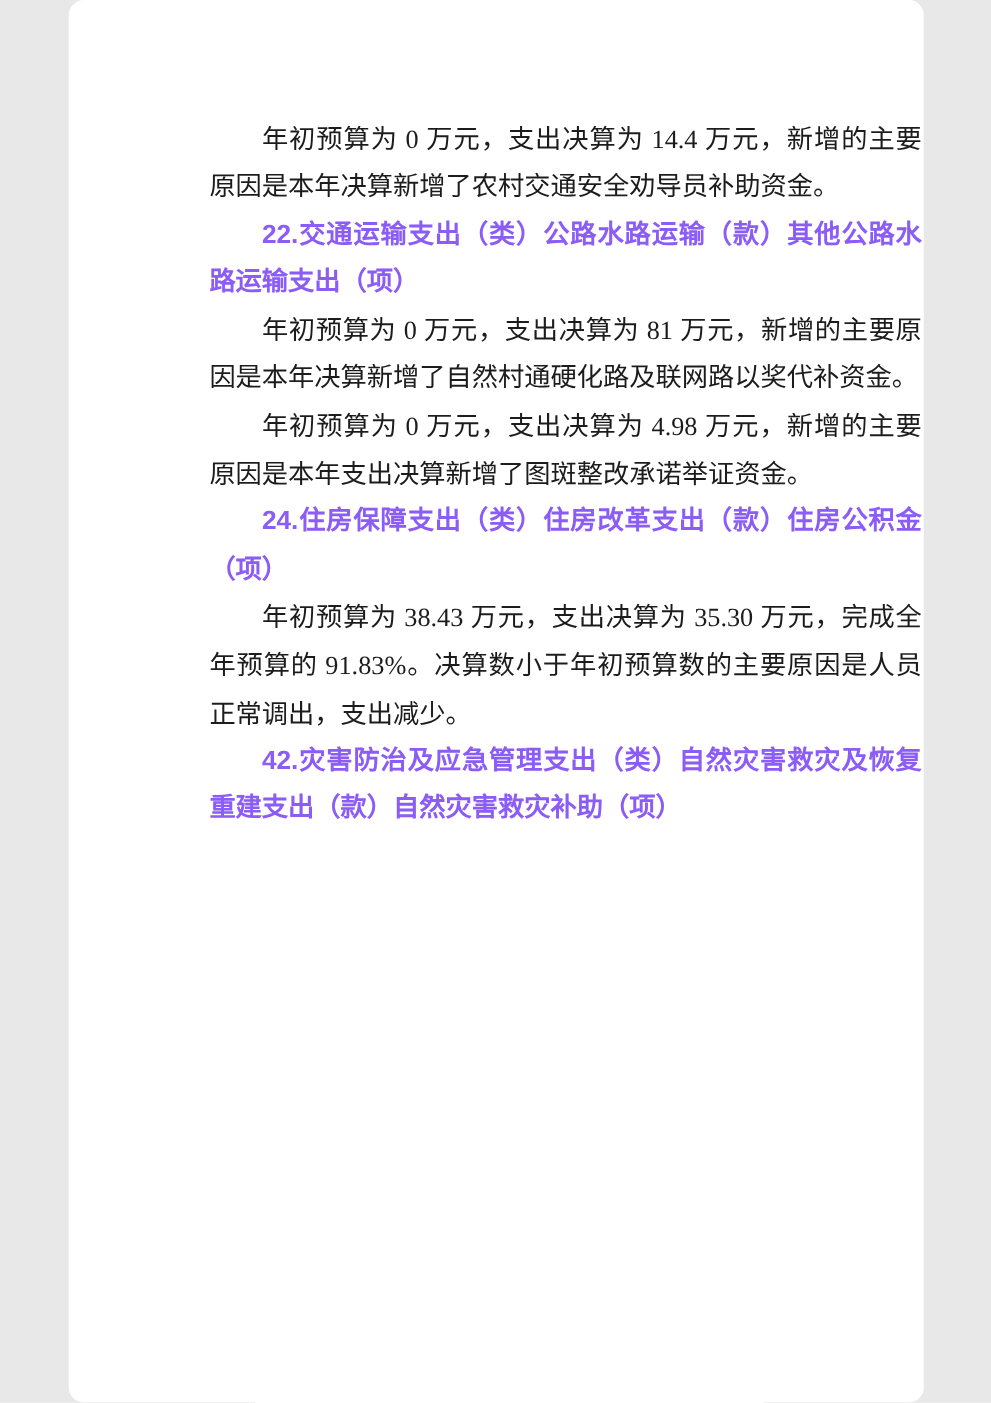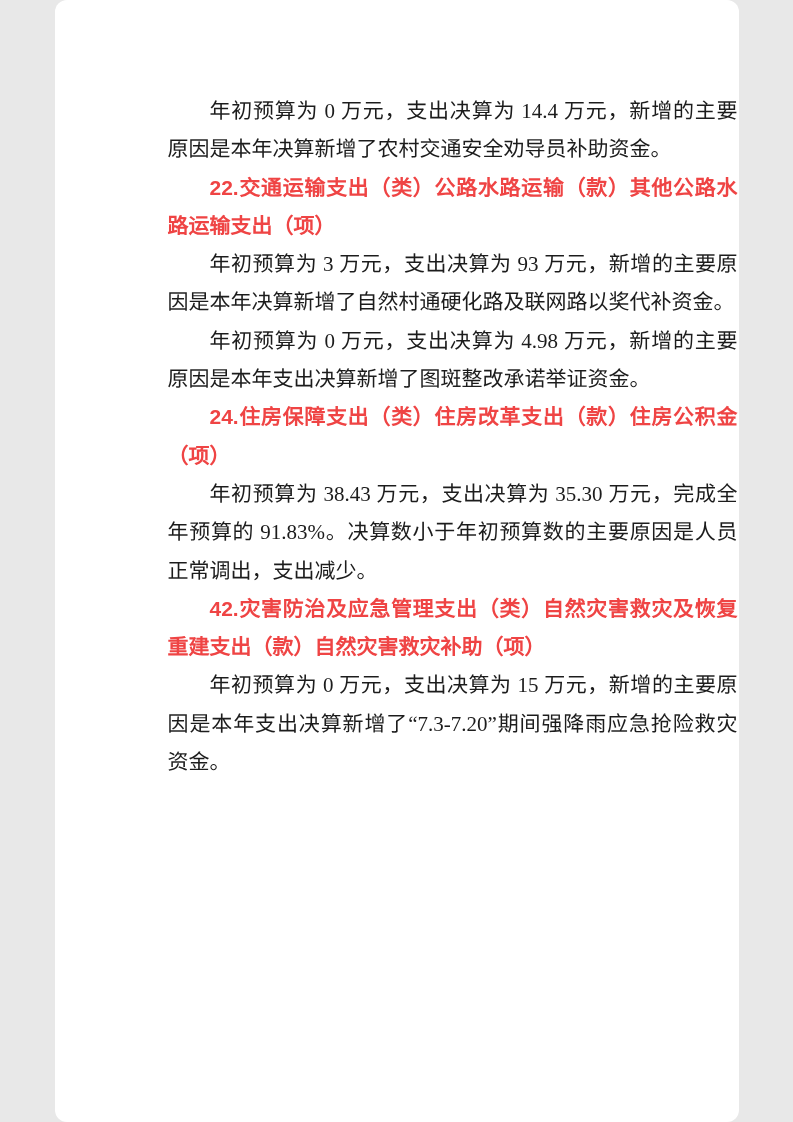--- a/index.html
+++ b/index.html
@@ -31,37 +31,36 @@
     word-break: break-all;
     color: #1c1c1c;
   }
   .para {
     font-family: "Liberation Serif", "DejaVu Serif", serif;
     font-weight: 400;
   }
   .heading {
     font-family: "Liberation Sans", "DejaVu Sans", sans-serif;
     font-weight: 700;
-    color: #ef4444;
+    color: #8b5cf6;
   }
 </style>
 </head>
 <body>
 
 <div class="page">
   <div class="content">
 
     <p class="para">年初预算为 0 万元，支出决算为 14.4 万元，新增的主要原因是本年决算新增了农村交通安全劝导员补助资金。</p>
 
     <p class="heading">22.交通运输支出（类）公路水路运输（款）其他公路水路运输支出（项）</p>
-    <p class="para">年初预算为 3 万元，支出决算为 93 万元，新增的主要原因是本年决算新增了自然村通硬化路及联网路以奖代补资金。</p>
+    <p class="para">年初预算为 0 万元，支出决算为 81 万元，新增的主要原因是本年决算新增了自然村通硬化路及联网路以奖代补资金。</p>
 
     <p class="para">年初预算为 0 万元，支出决算为 4.98 万元，新增的主要原因是本年支出决算新增了图斑整改承诺举证资金。</p>
 
     <p class="heading">24.住房保障支出（类）住房改革支出（款）住房公积金（项）</p>
     <p class="para">年初预算为 38.43 万元，支出决算为 35.30 万元，完成全年预算的 91.83%。决算数小于年初预算数的主要原因是人员正常调出，支出减少。</p>
 
 
     <p class="heading">42.灾害防治及应急管理支出（类）自然灾害救灾及恢复重建支出（款）自然灾害救灾补助（项）</p>
-    <p class="para">年初预算为 0 万元，支出决算为 15 万元，新增的主要原因是本年支出决算新增了“7.3-7.20”期间强降雨应急抢险救灾资金。</p>
 
   </div>
 </div>
 
 </body></html>

